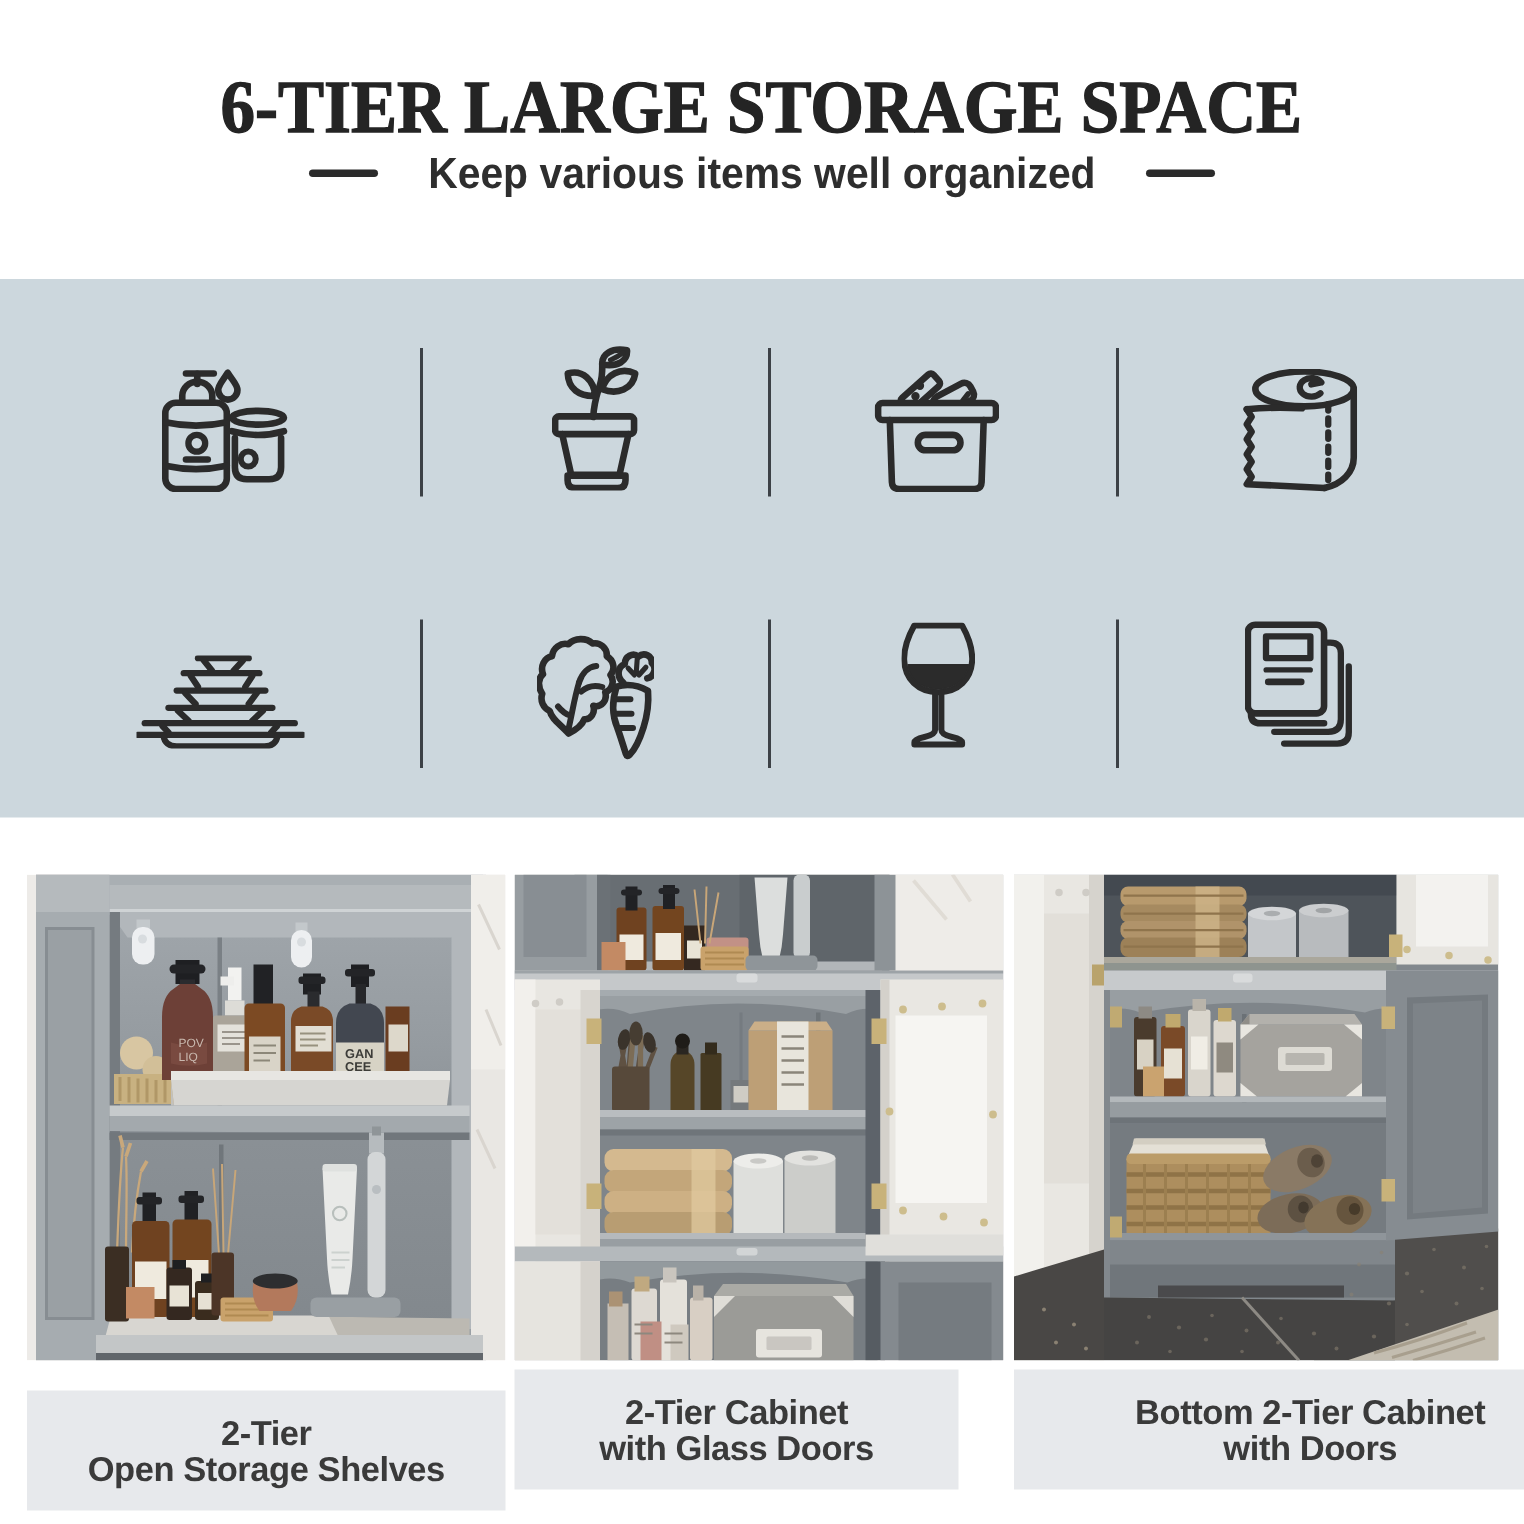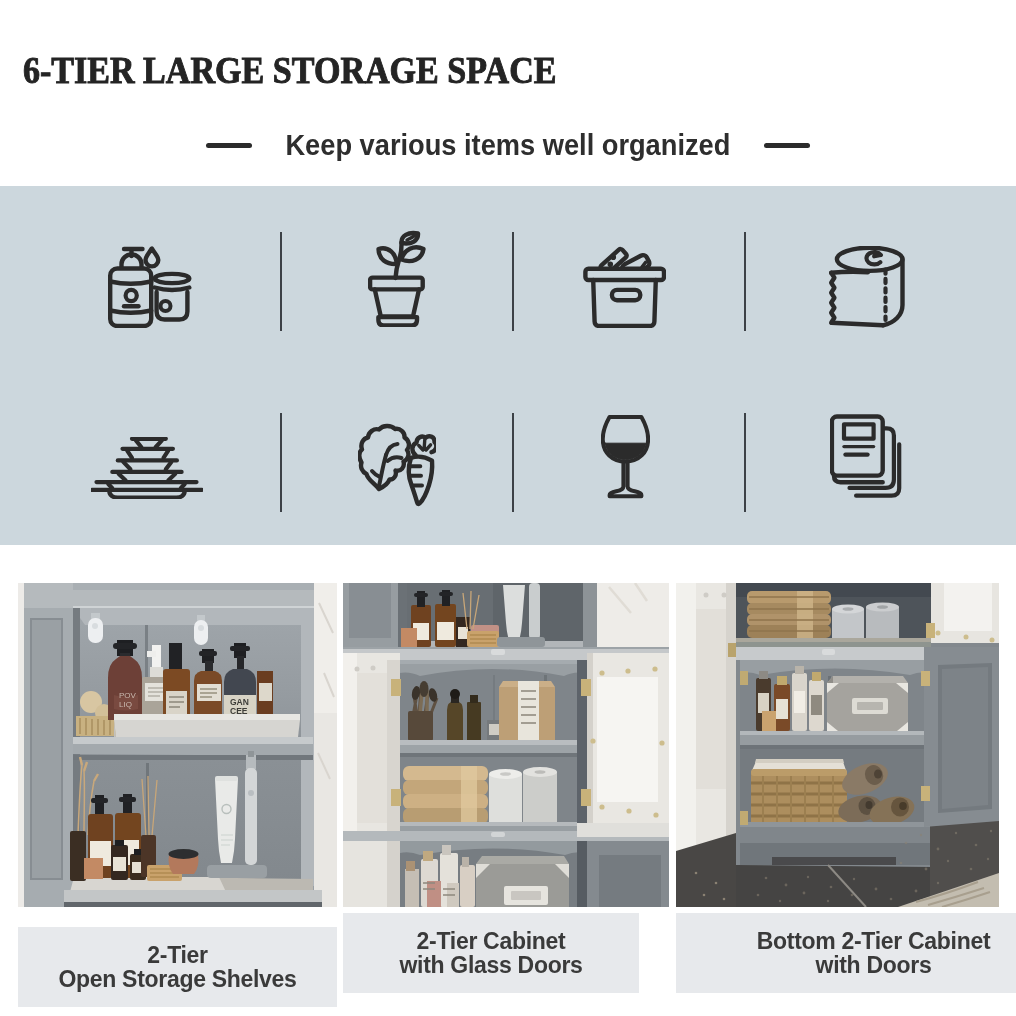--- a/index.html
+++ b/index.html
@@ -1,23 +1,23 @@
 <!DOCTYPE html>
 <html><head>
 <meta charset="utf-8">
 <style>
   html,body{margin:0;padding:0;}
   body{width:1016px;height:1016px;background:#ffffff;position:relative;overflow:hidden;
        font-family:"Liberation Sans", sans-serif;}
   .abs{position:absolute;}
-  #title{left:0;top:41px;width:1016px;
+  #title{left:0;top:41px;width:1016px;text-align:center;
          font-family:"Liberation Serif", serif;font-weight:bold;
-         font-size:37px;line-height:60px;color:#242424;white-space:nowrap;-webkit-text-stroke:0.9px #242424;}
+         font-size:50px;line-height:60px;color:#242424;white-space:nowrap;-webkit-text-stroke:0.9px #242424;}
   #title span{display:inline-block;transform:scaleX(0.921);transform-origin:center;}
-  #subtitle{left:0;top:126px;width:1016px;text-align:center;
+  #subtitle{left:0;top:97px;width:1016px;text-align:center;
             font-weight:bold;font-size:29px;line-height:38px;color:#2e2e2e;white-space:nowrap;}
   #sspan{display:inline-block;transform:scaleX(0.939);transform-origin:center;}
   .dash{display:inline-block;width:46px;height:5px;border-radius:3px;background:#2b2b2b;vertical-align:middle;margin-top:-4px;}
   .dash.l{margin-right:19px;}
   .dash.r{margin-left:20px;}
   #band{left:0;top:186px;width:1016px;height:359px;background:#ccd7dd;}
   .vdiv{position:absolute;width:2px;background:#3c4146;}
   .cap{position:absolute;top:913px;height:80px;background:#e7e9ec;color:#3a3a3a;
        font-weight:bold;font-size:23px;line-height:24.5px;text-align:center;letter-spacing:-0.3px;
        display:flex;align-items:center;justify-content:center;}

